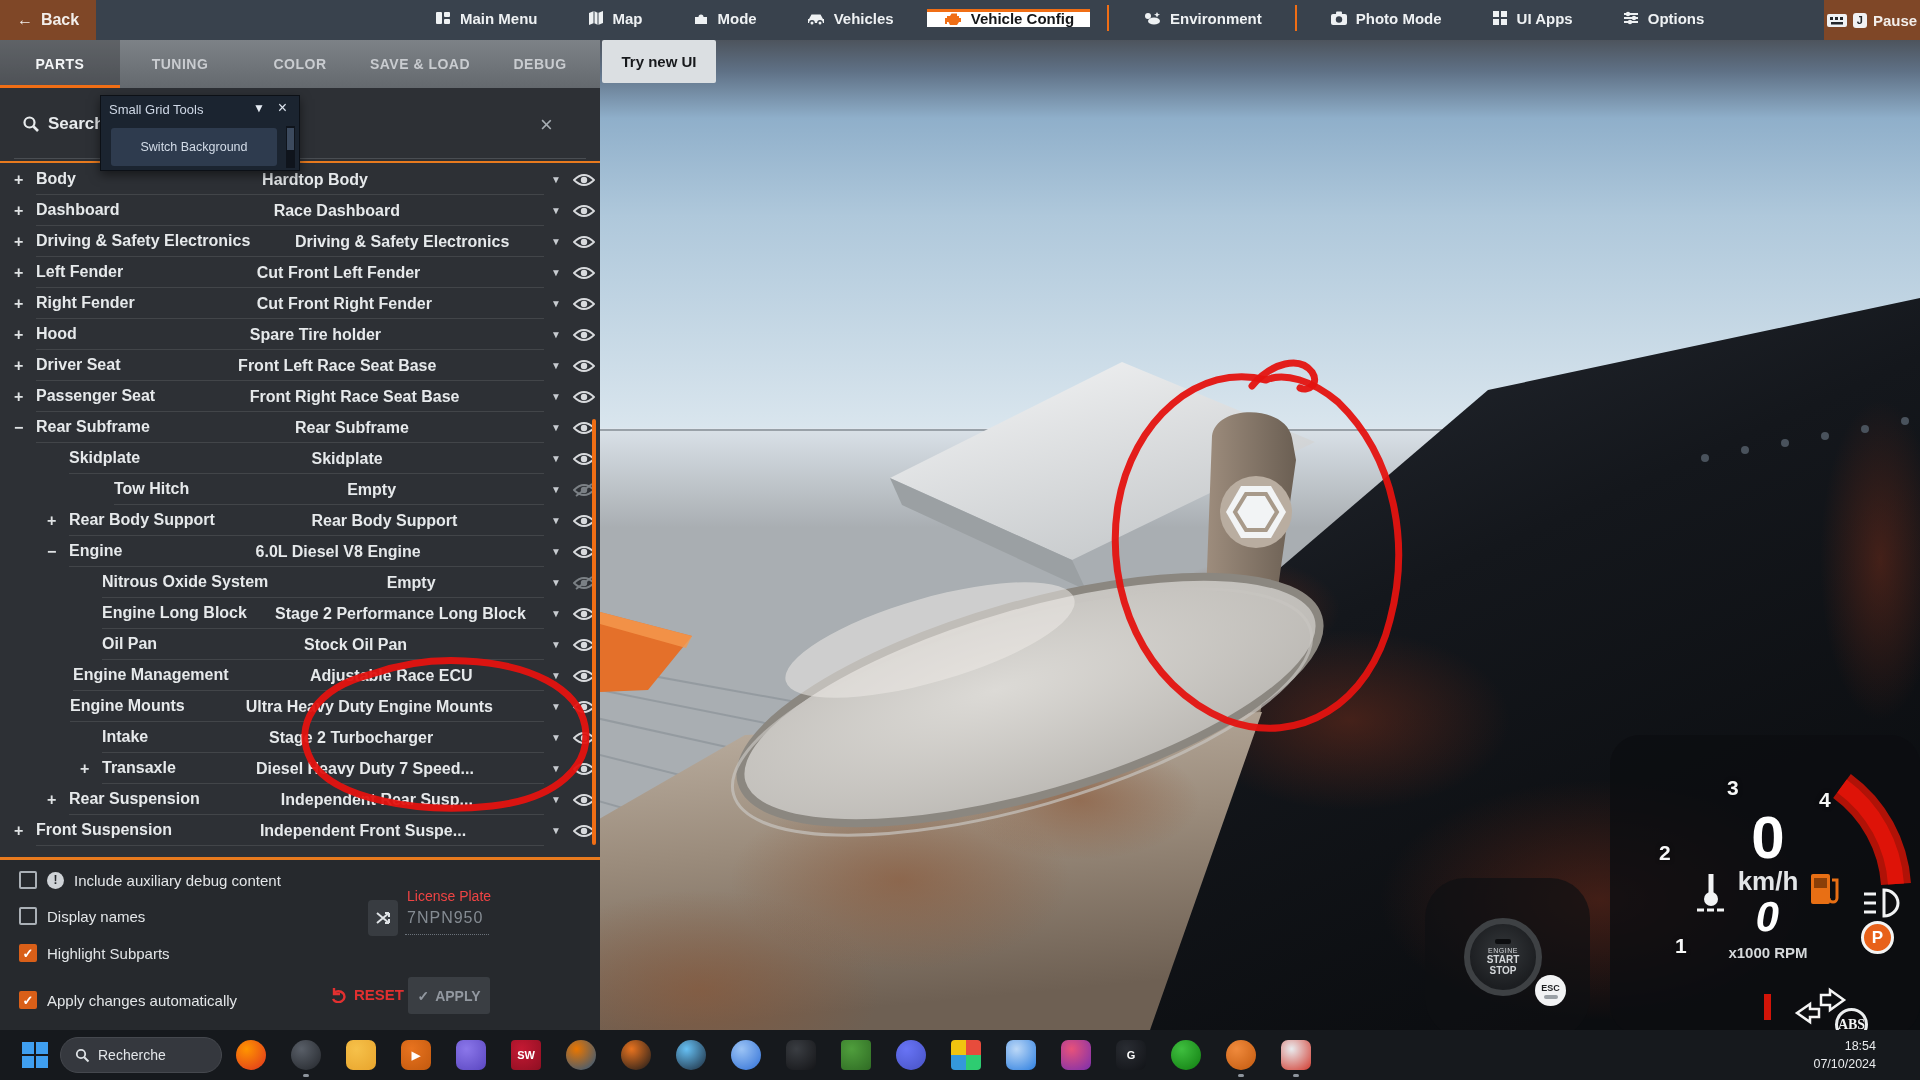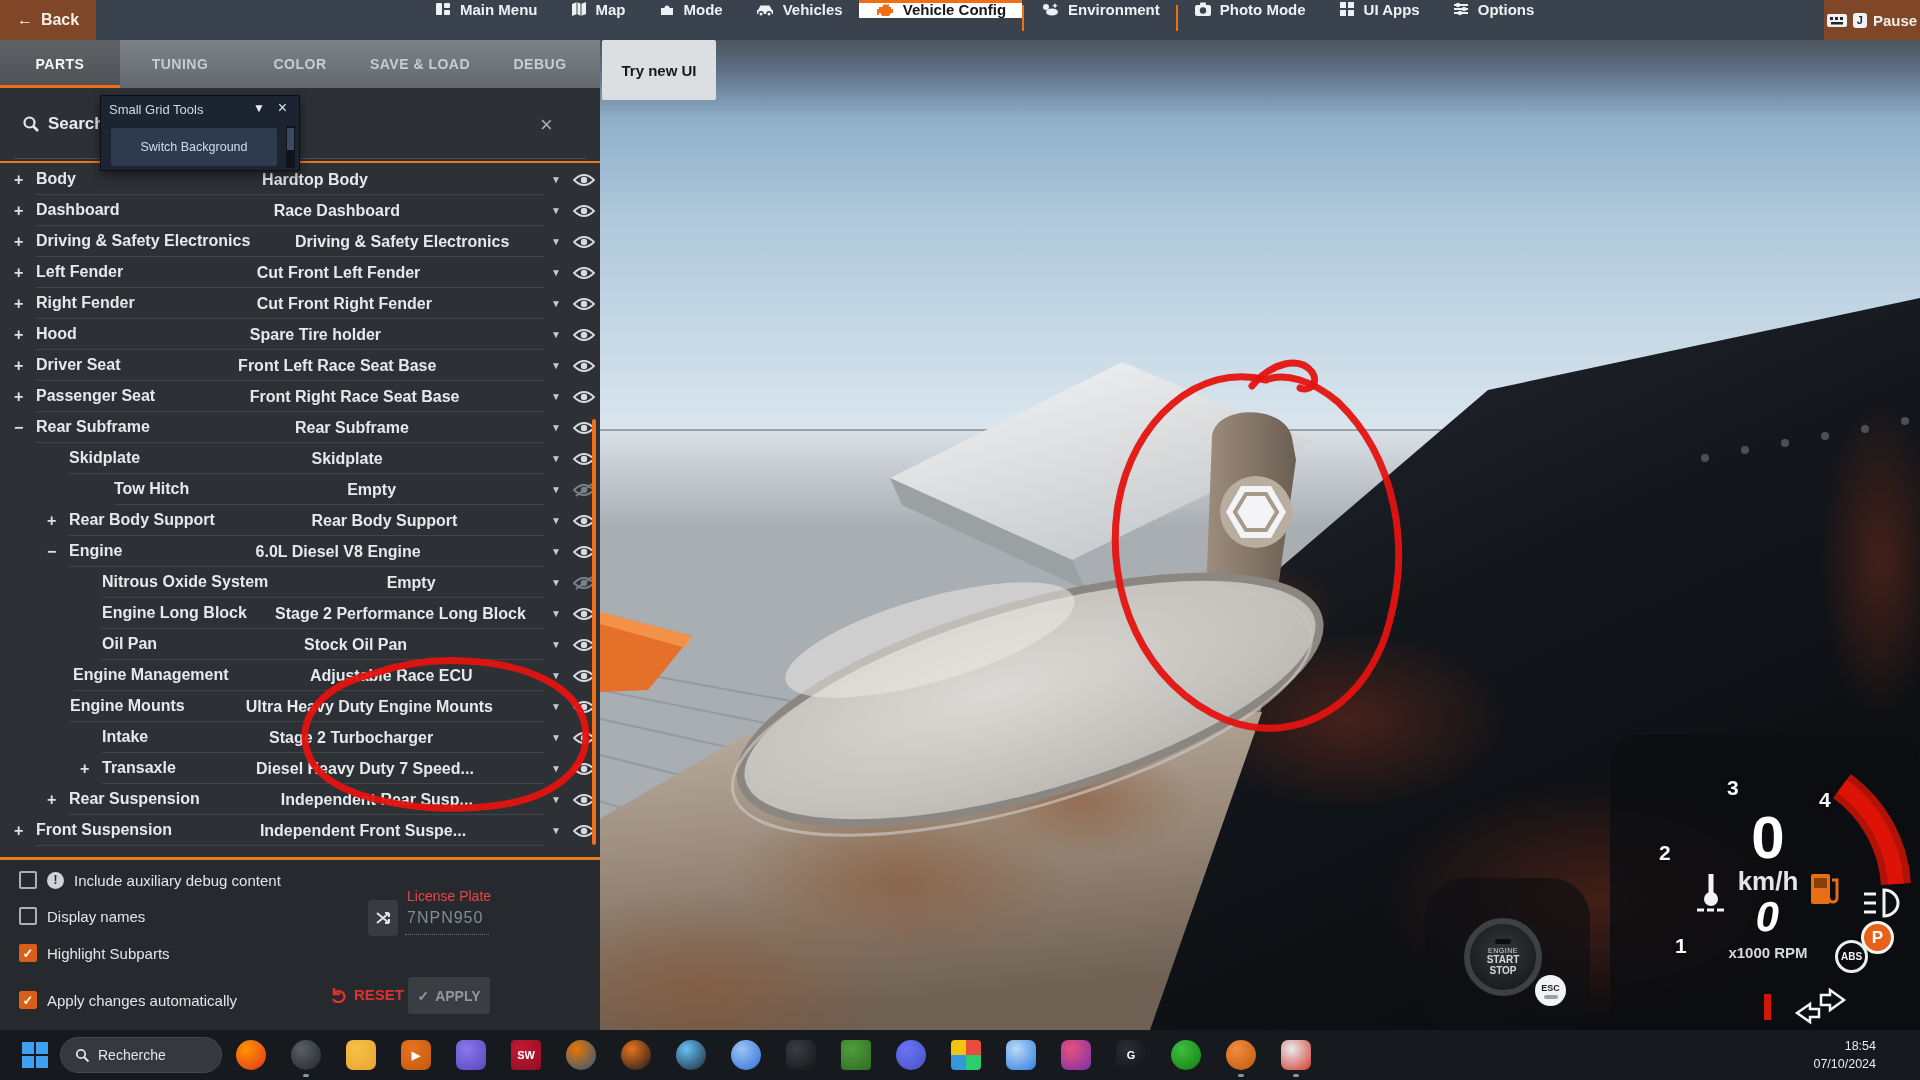--- a/index.html
+++ b/index.html
@@ -2,53 +2,53 @@
 <html><head>
 <meta charset="utf-8">
 <style>
   html,body{margin:0;padding:0;background:#000;}
   *{box-sizing:border-box;font-family:"Liberation Sans",sans-serif;}
   .screen{position:relative;width:1920px;height:1080px;overflow:hidden;background:#222;}
 
   
   .topbar{position:absolute;left:0;top:0;width:1920px;height:40px;background:#39424d;z-index:50;display:flex;align-items:stretch;}
   .back-btn{position:absolute;left:0;top:0;height:40px;width:96px;background:#7f4727;color:#f2eeea;display:flex;align-items:center;justify-content:center;gap:8px;font-size:16px;font-weight:600;cursor:pointer;}
-  .tb-group{position:absolute;left:418px;top:0;height:36px;display:flex;align-items:flex-start;gap:0;}
+  .tb-group{position:absolute;left:418px;top:0;height:36px;display:flex;align-items:center;gap:17px;}
   .tb-item{display:flex;align-items:center;gap:8px;padding:0 16px;color:#eef1f3;font-size:15px;font-weight:600;cursor:pointer;white-space:nowrap;}
   .tb-item.active{background:#ffffff;color:#151719;box-shadow:inset 0 3px 0 #f06e15;}
   .tb-sep{width:2px;height:26px;background:#f06e15;align-self:center;}
   .pause-btn{position:absolute;right:0;top:0;height:40px;width:96px;background:#7f4727;color:#f2eeea;display:flex;align-items:center;justify-content:center;gap:6px;font-size:15px;font-weight:600;cursor:pointer;}
   .key-badge{background:#f0f2f4;color:#23262a;border-radius:3px;font-size:11px;font-weight:700;padding:1px 4px;line-height:13px;}
   .tb-ic{display:flex;align-items:center;}
 
   
   .tabrow{position:absolute;left:0;top:40px;width:600px;height:48px;background:linear-gradient(#7d8287,#64696e);z-index:40;display:flex;}
   .tab{flex:1;display:flex;align-items:center;justify-content:center;font-size:14px;font-weight:700;letter-spacing:.5px;color:#c9ccd0;cursor:pointer;}
   .tab.active{color:#f4f6f7;background:rgba(25,28,31,.30);box-shadow:inset 0 -3px 0 #f06e15;}
-  .try-ui{position:absolute;left:602px;top:40px;width:114px;height:60px;background:#dbdfe2;color:#17191c;font-size:15px;font-weight:700;display:flex;align-items:center;justify-content:center;z-index:45;cursor:pointer;border-radius:2px;}
+  .try-ui{position:absolute;left:602px;top:40px;width:114px;height:43px;background:#dbdfe2;color:#17191c;font-size:15px;font-weight:700;display:flex;align-items:center;justify-content:center;z-index:45;cursor:pointer;border-radius:2px;}
 
   
   .viewport{position:absolute;left:600px;top:40px;width:1320px;height:990px;z-index:10;}
   .viewport svg.scene{position:absolute;left:0;top:0;}
 
   
   .hud-num{position:absolute;color:#f7f8f8;font-weight:700;font-size:21px;z-index:12;text-shadow:0 0 4px rgba(0,0,0,.6);}
   .hud-speed{position:absolute;left:1718px;top:806px;width:100px;text-align:center;color:#fff;font-size:60px;font-weight:800;z-index:12;line-height:64px;}
   .hud-unit{position:absolute;left:1693px;top:866px;width:150px;text-align:center;color:#e3e5e7;font-size:26px;font-weight:700;z-index:12;}
   .hud-rpm{position:absolute;left:1718px;top:894px;width:100px;text-align:center;color:#fff;font-size:42px;font-weight:800;z-index:12;transform:skewX(-10deg);line-height:46px;}
   .hud-rpmscale{position:absolute;left:1693px;top:944px;width:150px;text-align:center;color:#d6d9db;font-size:15px;font-weight:600;z-index:12;}
   .start-btn{position:absolute;left:1464px;top:918px;width:78px;height:78px;border-radius:50%;background:radial-gradient(circle at 50% 42%,#34373a,#1c1e21 70%);border:6px solid #3e4144;z-index:12;display:flex;flex-direction:column;align-items:center;justify-content:center;color:#d4d7da;cursor:pointer;}
   .start-btn .slot{width:16px;height:5px;background:#0c0d0f;border-radius:2px;margin-bottom:3px;}
   .start-btn .l1{font-size:7px;letter-spacing:.5px;}
   .start-btn .l2,.start-btn .l3{font-size:10px;font-weight:700;line-height:11px;}
   .esc-badge{position:absolute;left:1535px;top:975px;width:31px;height:31px;border-radius:50%;background:#f2f3f4;z-index:12;display:flex;flex-direction:column;align-items:center;justify-content:center;cursor:pointer;}
   .esc-badge .t{font-size:9px;font-weight:800;color:#1c1e20;}
   .esc-badge .b{width:14px;height:4px;border-radius:2px;background:#9aa0a5;margin-top:2px;}
   .ind-p{position:absolute;left:1861px;top:921px;width:33px;height:33px;border-radius:50%;background:#e8611a;border:3px solid #f4f4f4;color:#fff;font-weight:800;font-size:17px;display:flex;align-items:center;justify-content:center;z-index:12;}
-  .ind-abs{position:absolute;left:1835px;top:940px;width:33px;height:33px;border-radius:50%;border:3px solid #eceeef;color:#f2f3f4;font-weight:800;font-size:10px;display:flex;align-items:center;justify-content:center;z-index:12;background:rgba(10,10,10,.25);}
+  .ind-abs{position:absolute;left:1835px;top:1008px;width:33px;height:33px;border-radius:50%;border:3px solid #eceeef;color:#f2f3f4;font-weight:800;font-size:14px;display:flex;align-items:center;justify-content:center;z-index:12;background:rgba(10,10,10,.25);font-family:Liberation Serif, serif;}
   .red-tick{position:absolute;left:1764px;top:994px;width:7px;height:26px;background:#d31408;z-index:12;}
   .hud-svg{position:absolute;z-index:12;}
 
   
   .panel{position:absolute;left:0;top:88px;width:600px;height:942px;background:rgba(45,49,54,.97);z-index:30;}
   .search-row{position:absolute;left:0;top:0;width:600px;height:72px;}
   .search-lbl{position:absolute;left:22px;top:26px;display:flex;align-items:center;gap:8px;color:#e8ebed;font-size:17px;font-weight:700;}
   .search-x{position:absolute;left:540px;top:24px;color:#a7adb3;font-size:22px;cursor:pointer;}
   .search-div{position:absolute;left:14px;top:70px;width:572px;height:1px;background:#494d52;}
   .list-topline{position:absolute;left:0;top:73px;width:600px;height:2px;background:#e87a1e;}

